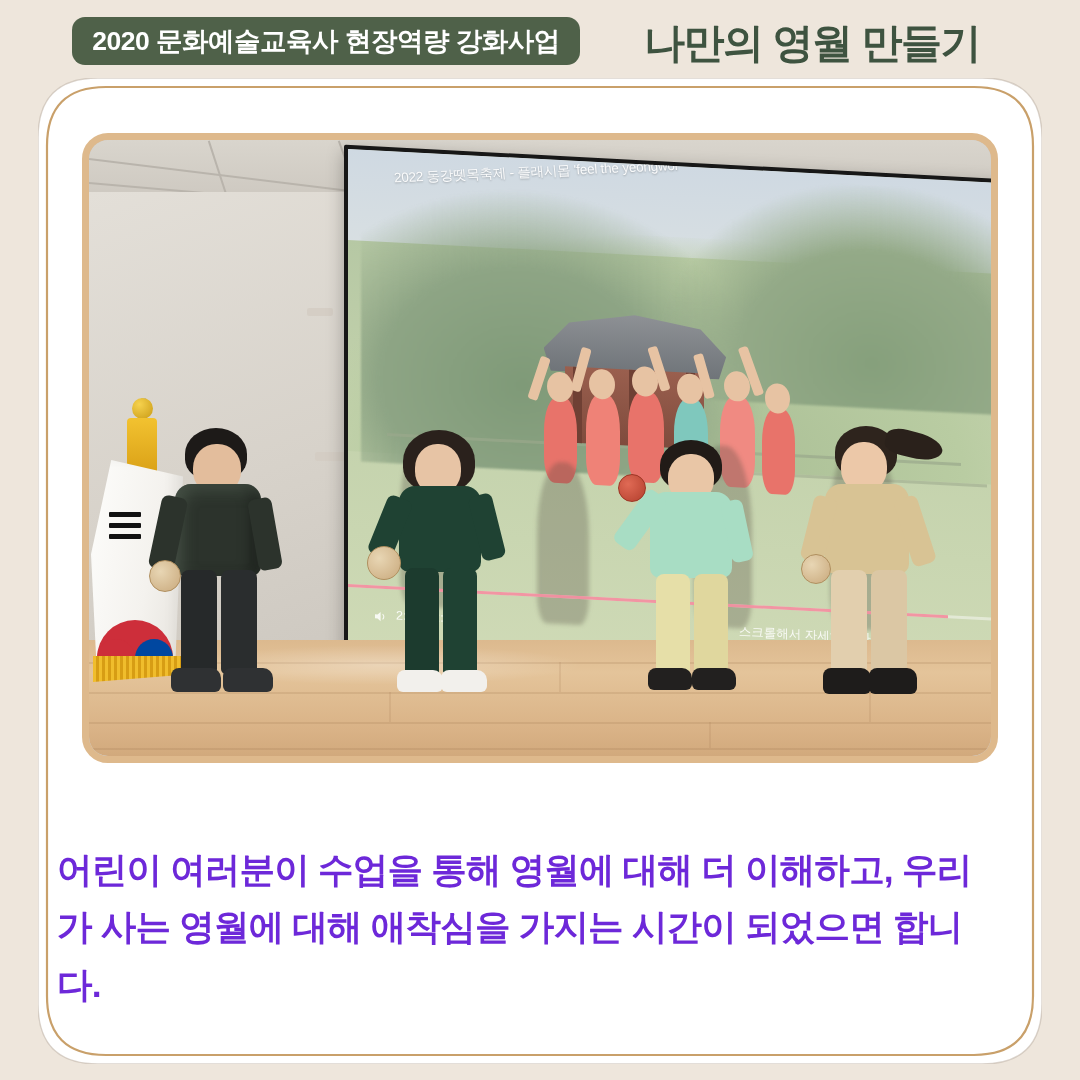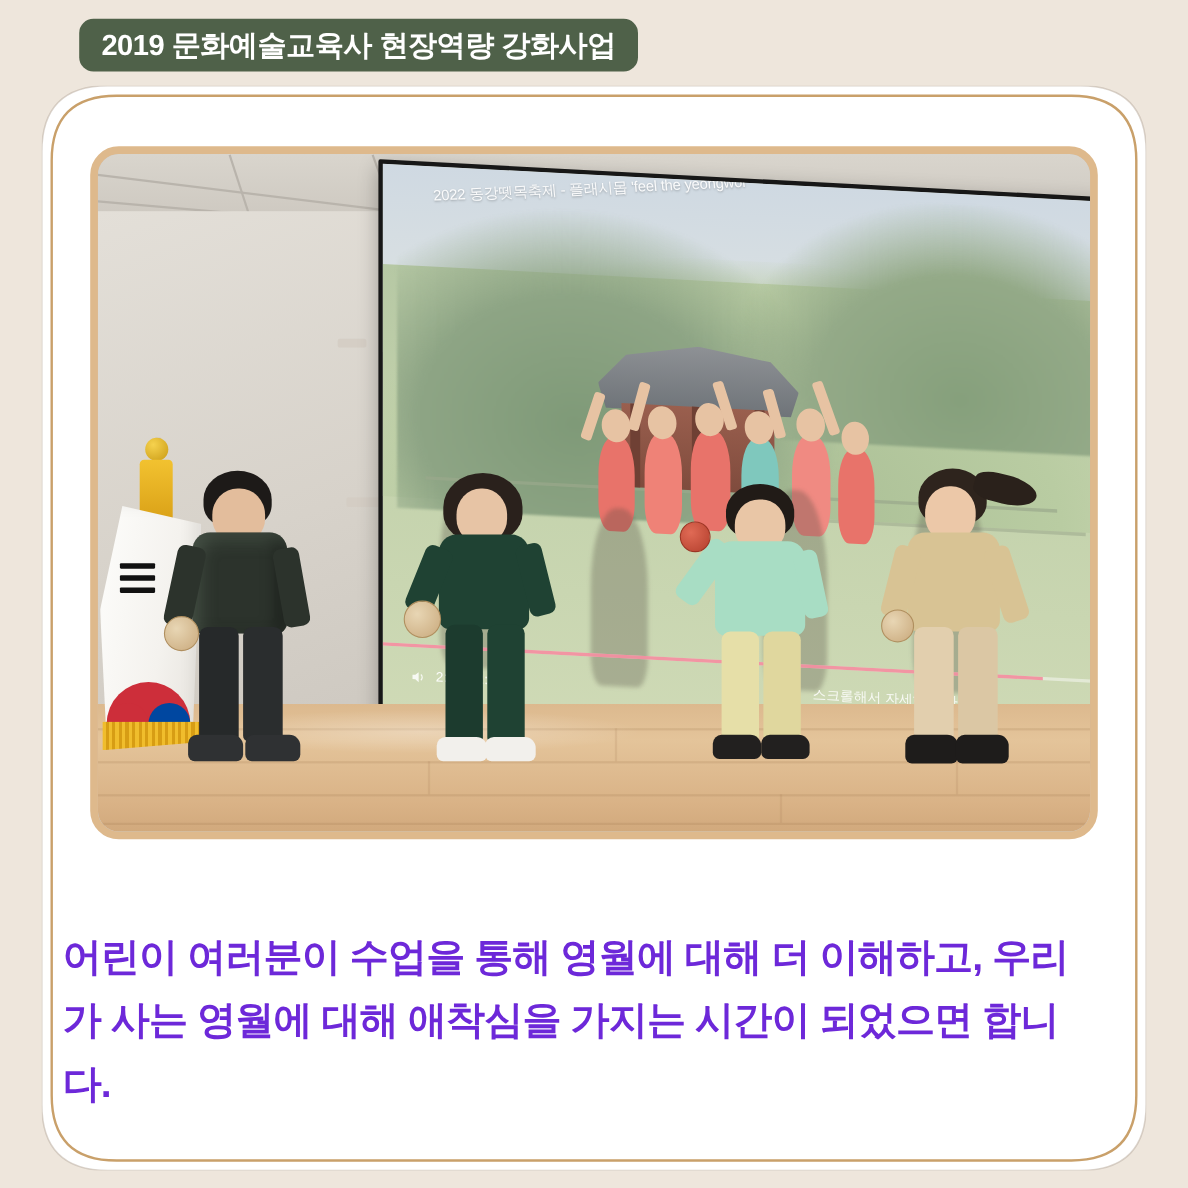--- a/index.html
+++ b/index.html
@@ -175,21 +175,24 @@
     font-weight:600;
   }
 </style>
 </head>
 <body>
 
 <div id="root">
 
   <div class="header">
     <div class="badge">
-      <span class="badge-text">2019 문화예술교육사 현장역량 강화사업</span>
+      <span class="badge-text">2020 문화예술교육사 현장역량 강화사업</span>
+    </div>
+    <div class="header-title">
+      <span class="header-title-text">나만의  영월 만들기</span>
     </div>
   </div>
 
   <div class="card-wrap">
     <svg class="card-svg" width="1004" height="986" viewBox="0 0 1004 986">
       <path d="M60 0 L944 0 Q1004 0 1004 60 L1004 926 Q1004 986 944 986 L60 986 Q0 986 0 926 L0 60 Q0 0 60 0 Z" fill="#FFFFFF"></path>
       <path d="M60 0 L944 0 Q1004 0 1004 60 L1004 926 Q1004 986 944 986 L60 986 Q0 986 0 926 L0 60 Q0 0 60 0 Z" fill="none" stroke="#BBAFA2" stroke-width="1.4" opacity="0.55"></path>
       <path d="M68 9 L936 9 Q995 9 995 68 L995 918 Q995 977 936 977 L68 977 Q9 977 9 918 L9 68 Q9 9 68 9 Z" fill="none" stroke="#C9A06A" stroke-width="2.2"></path>
     </svg>
   </div>

